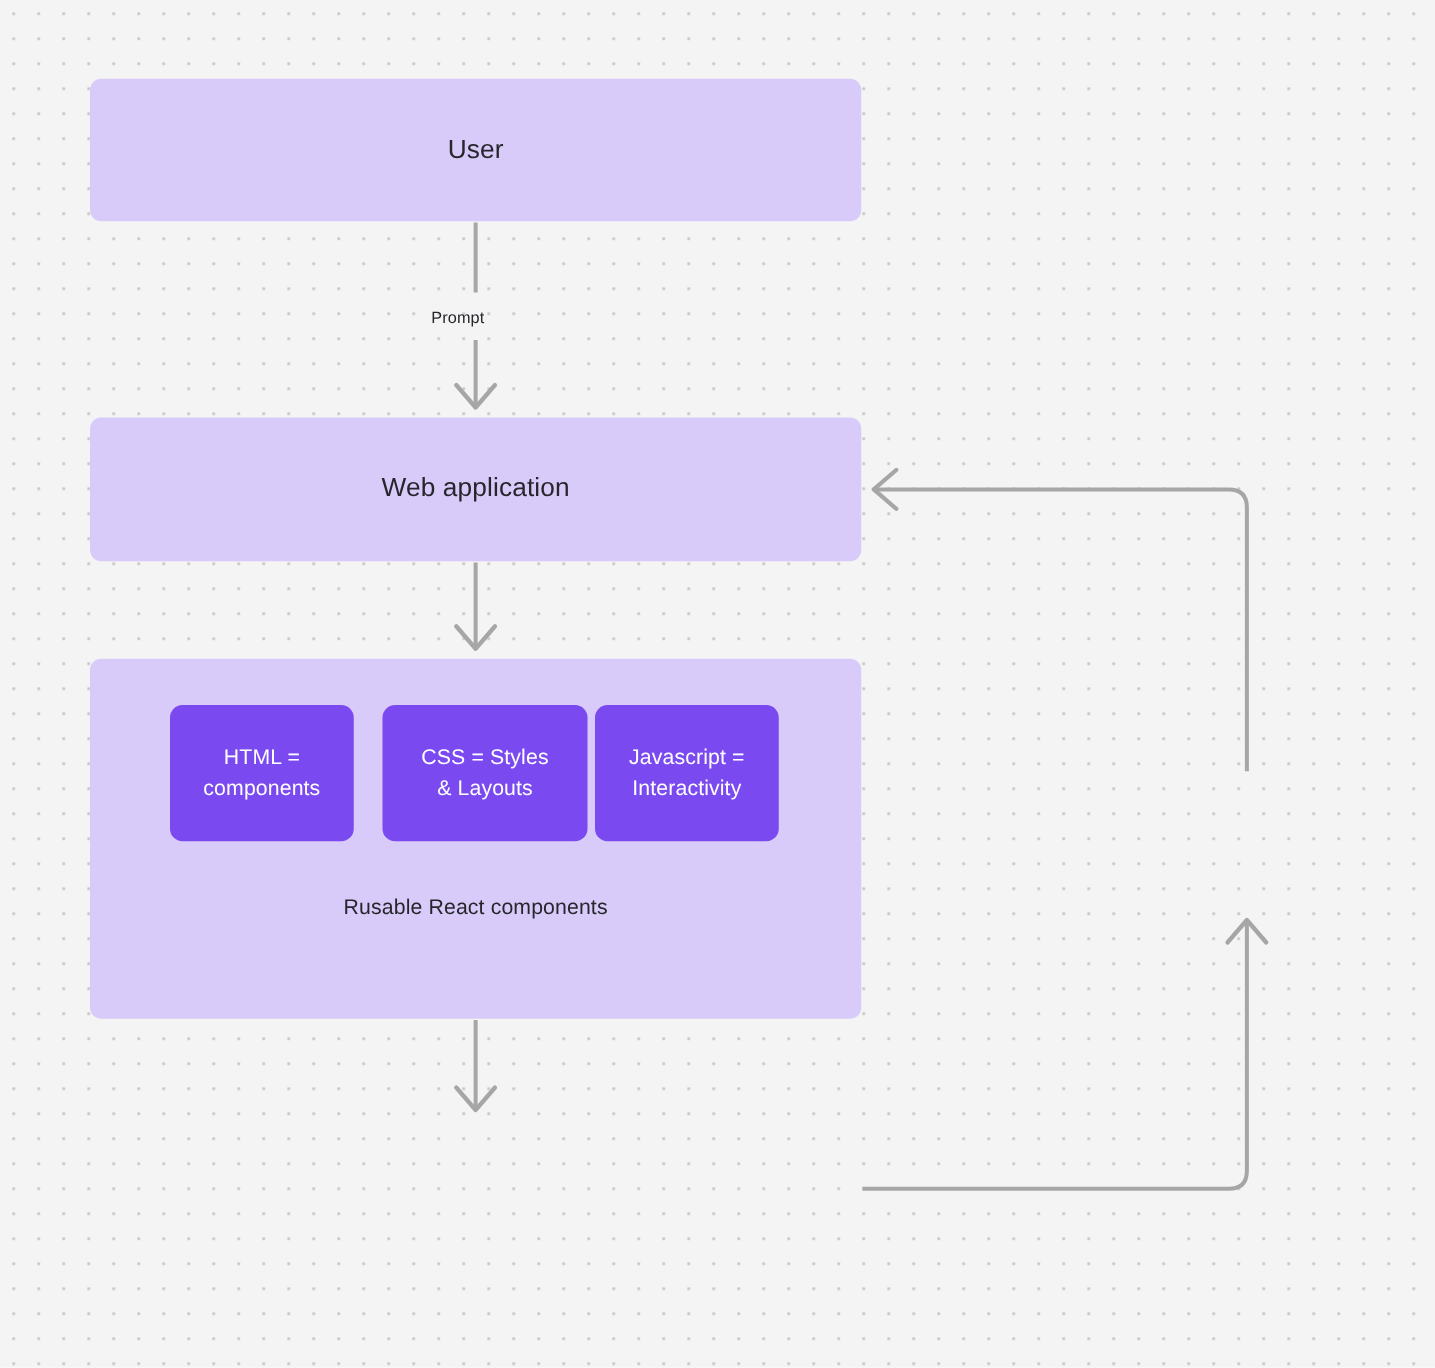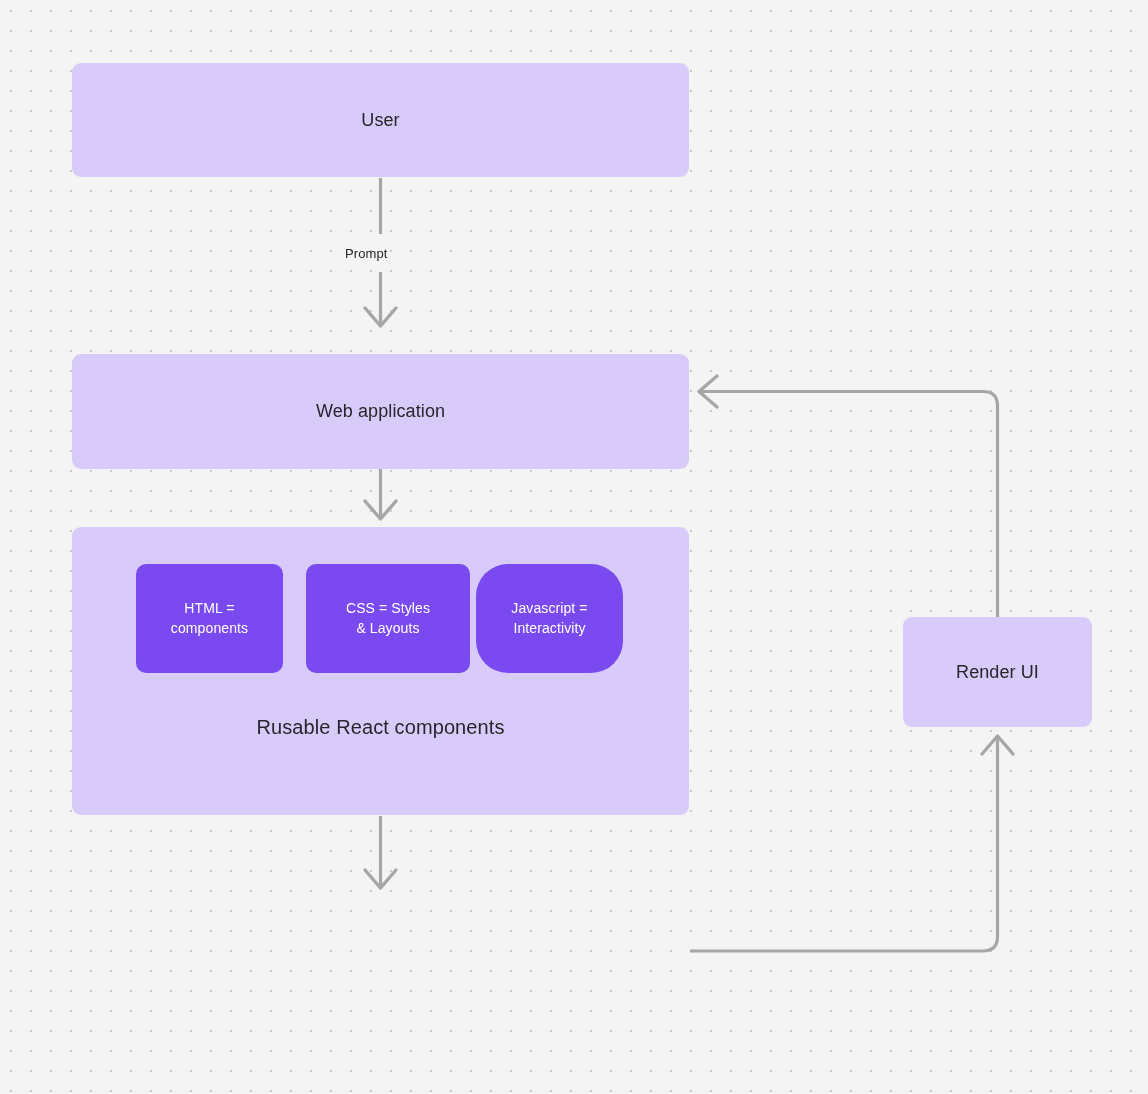--- a/index.html
+++ b/index.html
@@ -32,54 +32,54 @@
     border-radius: 9px;
     display: flex;
     align-items: center;
     justify-content: center;
     text-align: center;
   }
 
   .node-lavender {
     background: #d8cbf9;
     color: #27262c;
-    font-size: 18px;
+    font-size: 21px;
     line-height: 1.35;
     letter-spacing: 0.1px;
   }
 
   .node-violet {
     background: #7a4af0;
     color: #ffffff;
-    font-size: 14px;
+    font-size: 17px;
     line-height: 1.42;
     border-radius: 10px;
     letter-spacing: 0.1px;
   }
 
   
   #node-user          { left: 72px;  top: 63px;   width: 617px; height: 114px; }
-  #node-web-app       { left: 72px;  top: 334px;  width: 617px; height: 115px; margin-top: 20px; }
+  #node-web-app       { left: 72px;  top: 334px;  width: 617px; height: 115px; }
   #node-components    { left: 72px;  top: 527px;  width: 617px; height: 288px; }
   #node-vite          { left: 72px;  top: 896px;  width: 617px; height: 115px; }
   #node-render-ui     { left: 903px; top: 617px;  width: 189px; height: 110px; }
 
   
   #card-html { left: 136px; top: 564px; width: 147px; height: 109px; }
   #card-css  { left: 306px; top: 564px; width: 164px; height: 109px; }
-  #card-js   { left: 476px; top: 564px; width: 147px; height: 109px; border-radius: 32px; }
+  #card-js   { left: 476px; top: 564px; width: 147px; height: 109px; }
 
   
   #components-caption {
     position: absolute;
     left: 72px;
     top: 716px;
     width: 617px;
     text-align: center;
-    font-size: 20px;
+    font-size: 17px;
     color: #27262c;
     letter-spacing: 0.1px;
   }
 
   
   #edges {
     position: absolute;
     left: 0;
     top: 0;
     width: 1148px;
@@ -180,17 +180,14 @@
   <div class="node node-violet" id="card-js">
     <span>
       <span>Javascript =</span><br>
       <span>Interactivity</span>
     </span>
   </div>
 
   <div id="components-caption">Rusable React components</div>
 
 
-  <div class="node node-lavender" id="node-render-ui">
-    <span>Render UI</span>
-  </div>
 
 </div>
 
 </body></html>

